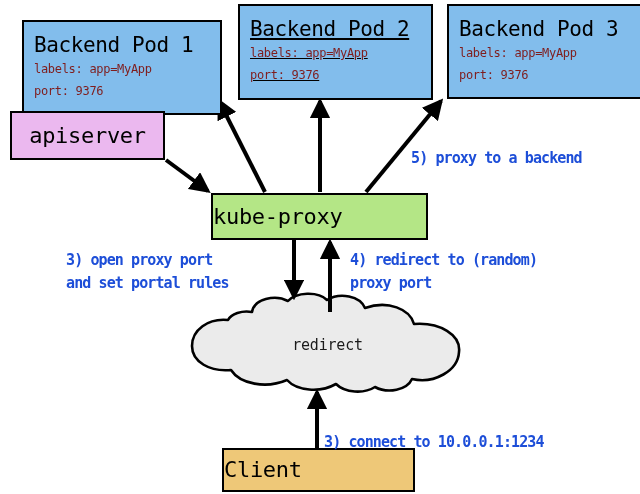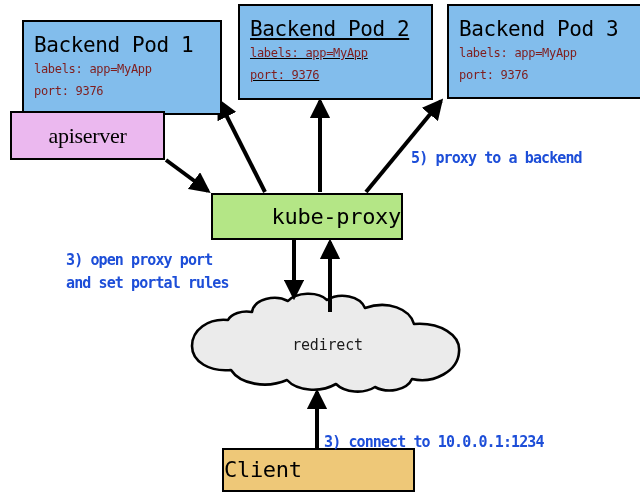--- a/index.html
+++ b/index.html
@@ -49,34 +49,33 @@
     white-space: nowrap;
     letter-spacing: -0.3px;
   }
   #box-apiserver {
     background: #ebb8ef;
     left: 10px;
     top: 111px;
     width: 155px;
     height: 49px;
     align-items: center;
-    font-family: Liberation Serif, serif;
   }
   #box-apiserver .label {
     font-size: 22px;
     line-height: 24px;
     letter-spacing: -0.3px;
   }
   #box-kubeproxy {
     background: #b4e686;
     left: 211px;
     top: 193px;
-    width: 192px;
+    width: 217px;
     height: 47px;
-    align-items: flex-end;
+    align-items: flex-start;
   }
   #box-kubeproxy .label {
     font-size: 22px;
     line-height: 24px;
     letter-spacing: -0.3px;
   }
   #box-client {
     background: #eec878;
     left: 222px;
     top: 448px;
@@ -187,15 +186,17 @@
 
   <div class="cloud-label">redirect</div>
 
   <div class="nodebox" id="box-client">
     <div class="label">Client</div>
   </div>
 
   <div class="step" id="step2">3) open proxy port
 and set portal rules</div>
   <div class="step" id="step3">3) connect to 10.0.0.1:1234</div>
+  <div class="step" id="step4">4) redirect to (random)
+proxy port</div>
   <div class="step" id="step5">5) proxy to a backend</div>
 
 </div>
 
 </body></html>

